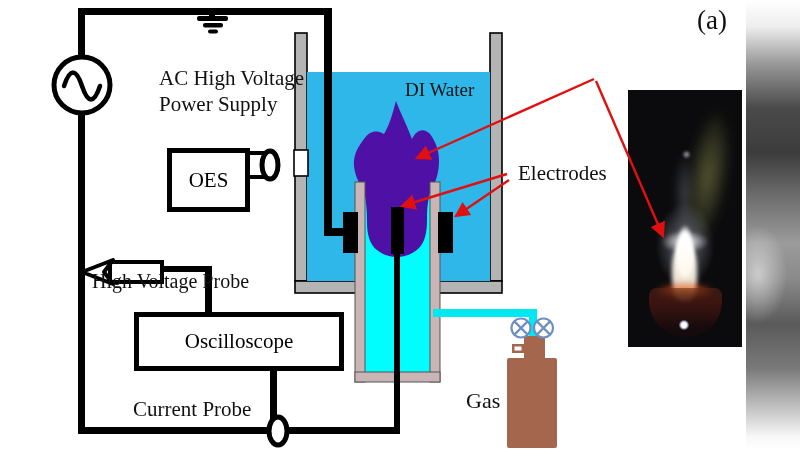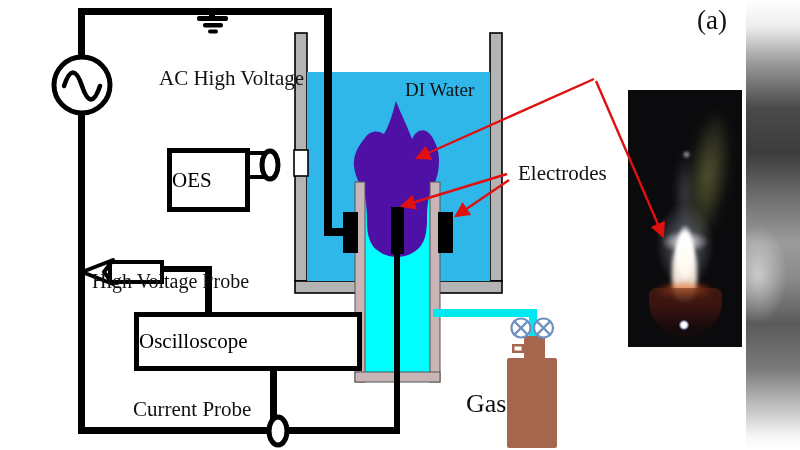--- a/index.html
+++ b/index.html
@@ -14,23 +14,23 @@
   .band.right{left:746px;width:54px;
     background:
       radial-gradient(ellipse 42px 70px at 22% 61%, rgba(255,255,255,0.55), rgba(255,255,255,0) 70%),
       linear-gradient(180deg,#ffffff 0%,#ededed 6%,#9a9a9a 14%,#4a4a4a 24%,#3c3c3c 34%,
         #6f6f6f 44%,#9b9b9b 54%,#8a8a8a 62%,#5a5a5a 72%,#7a7a7a 82%,#bdbdbd 90%,#f7f7f7 97%,#ffffff 100%);}
   svg.layer{position:absolute;left:0;top:0;width:800px;height:450px;}
   .lbl{position:absolute;color:#111;white-space:nowrap;line-height:1.22;}
   .lbl.big{font-size:21px;}
   .lbl.med{font-size:19px;}
   .box{position:absolute;background:#fff;border:5px solid #000;display:flex;
-       align-items:center;justify-content:flex-start;box-sizing:border-box;}
+       align-items:center;justify-content:center;box-sizing:border-box;}
   #oes-box{left:167px;top:148px;width:83px;height:64px;font-size:21px;}
-  #osc-box{left:134px;top:312px;width:228px;height:59px;font-size:21px;}
+  #osc-box{left:134px;top:312px;width:210px;height:59px;font-size:21px;}
   #panel-label{left:697px;top:4px;font-size:27px;}
   
   .photo{position:absolute;left:628px;top:90px;width:114px;height:257px;background:#0b0b0d;overflow:hidden;}
   .photo>div{position:absolute;}
   .ph-smoke{left:34px;top:8px;width:72px;height:170px;transform:rotate(9deg);filter:blur(5px);
     background:radial-gradient(ellipse 26px 85px at 62% 45%, rgba(145,145,78,0.55), rgba(95,100,55,0.25) 60%, transparent 78%);}
   .ph-haze{left:36px;top:35px;width:40px;height:125px;filter:blur(4px);
     background:radial-gradient(ellipse 13px 60px at 50% 55%, rgba(185,195,215,0.30), transparent 72%);}
   .ph-dot{left:54px;top:60px;width:9px;height:9px;filter:blur(1px);
     background:radial-gradient(circle, rgba(220,225,235,0.75), transparent 70%);}
@@ -135,26 +135,27 @@
 
   <div class="box" id="oes-box">
     <span>OES</span>
   </div>
   <div class="box" id="osc-box">
     <span>Oscilloscope</span>
   </div>
 
   <div class="lbl big" style="left:118px;top:66px;margin-left:41px;">
     <div>AC High Voltage</div>
+    <div>Power Supply</div>
   </div>
   <div class="lbl" style="left:92px;top:229px;font-size:20px;margin-top:40px;">High Voltage Probe</div>
   <div class="lbl med" style="left:405px;top:78px;">DI Water</div>
   <div class="lbl big" style="left:133px;top:397px;">Current Probe</div>
   <div class="lbl big" style="left:518px;top:161px;">Electrodes</div>
-  <div class="lbl" style="left:466px;top:388px;font-size:26px;">Gas</div>
+  <div class="lbl" style="left:466px;top:388px;font-size:22px;">Gas</div>
   <div class="lbl" id="panel-label">(a)</div>
 
   <div class="photo">
     <div class="ph-smoke"></div>
     <div class="ph-haze"></div>
     <div class="ph-dot"></div>
     <div class="ph-plasma"></div>
     <div class="ph-column"></div>
     <div class="ph-orange"></div>
     <div class="ph-cup"></div>

